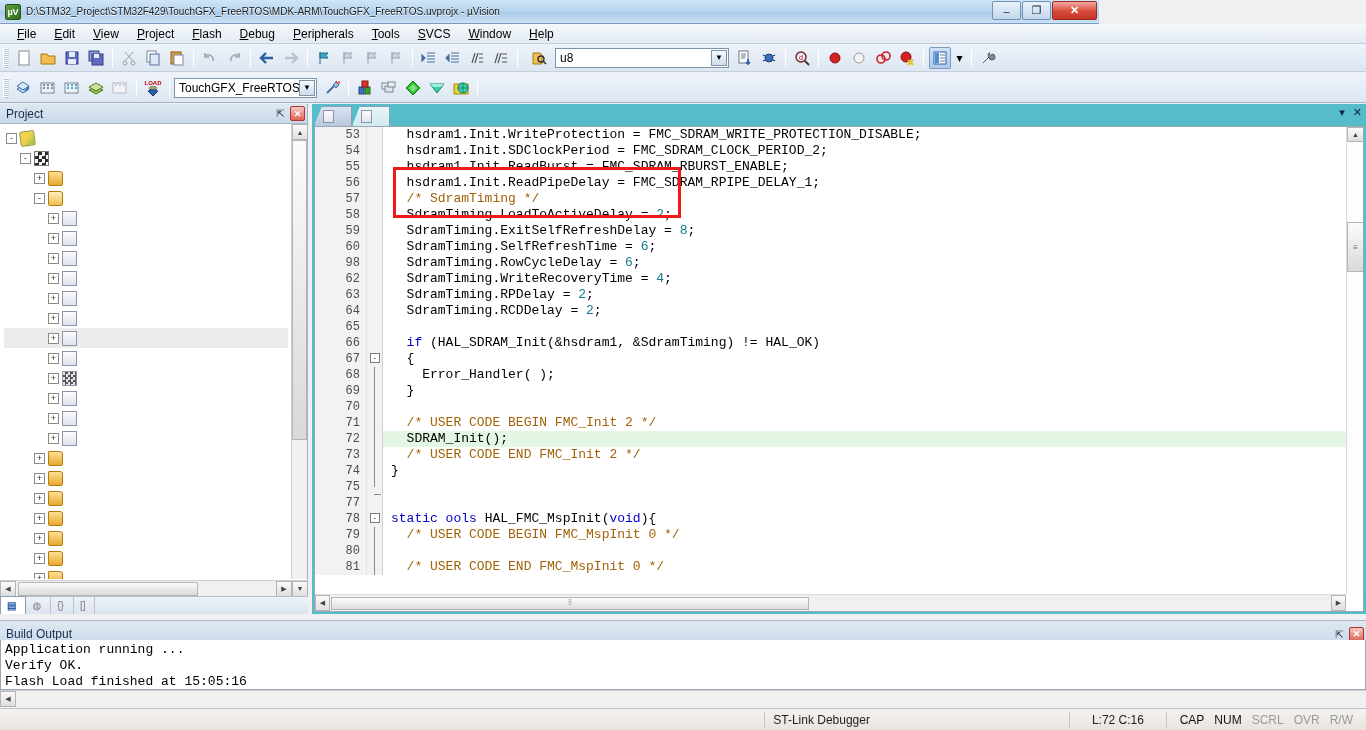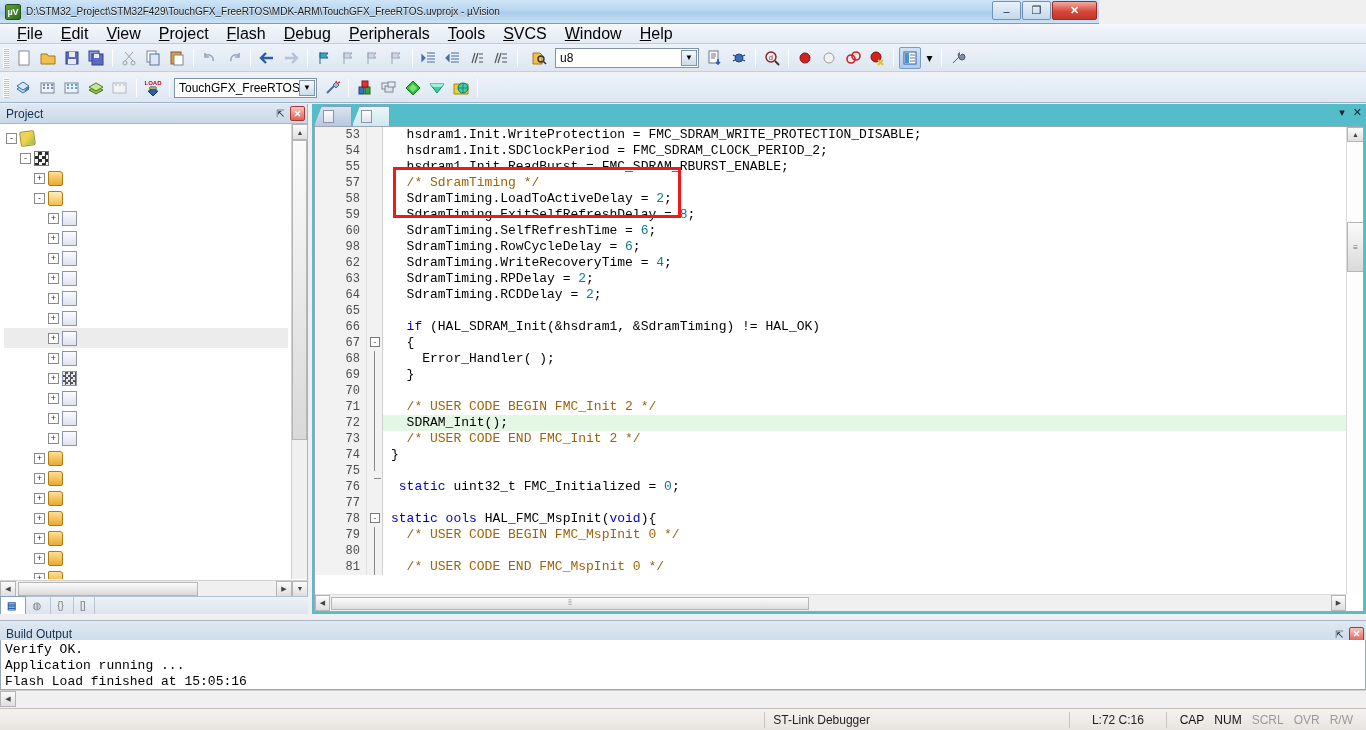--- a/index.html
+++ b/index.html
@@ -33,21 +33,21 @@
   .winbtn.close{ width:45px; background:linear-gradient(180deg,#f4a9a0,#d8483a 55%,#c23529);
      border-color:#9a2b20; color:#fff; font-weight:bold;}
 
   
   .menubar{
     position:absolute; left:0; top:24px; width:1366px; height:20px;
     background:linear-gradient(180deg,#f4f7fb,#e4ebf4);
     border-bottom:1px solid #c3ced9;
     display:flex; align-items:center; padding-left:8px; gap:0;
   }
-  .menu-item{ padding:2px 9px; font-size:16px; color:#000;text-align:center; }
+  .menu-item{ padding:2px 9px; font-size:12px; color:#000;text-align:center; }
   .menu-item u{ text-decoration:underline; }
 
   
   .toolbar{
     position:absolute; left:0; width:1366px; height:28px;
     background:linear-gradient(180deg,#eef3fa,#dde6f1);
     border-bottom:1px solid #c3ced9; display:flex; align-items:center;
   }
   .tb1{ top:44px; }
   .tb2{ top:73px; height:30px; border-bottom:1px solid #9fb4c8;}
@@ -320,21 +320,21 @@
         </svg>
       </div>
     <div class="sep"></div>
     <div class="tbtn" style="margin-left:6px">
         <svg width="16" height="16">
           <path d="M2 3h7l2 2v9H2z" fill="#f0bf4e" stroke="#a87818"></path>
           <circle cx="10" cy="9" r="3" fill="none" stroke="#333" stroke-width="1.4"></circle>
           <path d="M12 11l3 3" stroke="#333" stroke-width="1.6"></path>
         </svg>
       </div>
-    <div class="combo" style="width:144px; margin:0 4px;">
+    <div class="combo" style="width:174px; margin:0 4px;">
       <span>u8</span>
       <span class="arrow">▼</span>
     </div>
     <div class="tbtn">
         <svg width="16" height="16">
           <rect x="2" y="1" width="9" height="12" fill="#fff" stroke="#6a7486"></rect>
           <path d="M4 4h5M4 6h5M4 8h4" stroke="#6a7486"></path>
           <path d="M11 9v5M9 12l2 2 2-2" stroke="#2a5ea8" stroke-width="1.6" fill="none"></path>
         </svg>
       </div>
@@ -705,40 +705,40 @@
       </div>
     <div class="ed-tabctl">
       <span>▾</span>
       <span>✕</span>
     </div>
     <div class="ed-body">
       <div class="code" id="code">
           <div class="cline"><span class="gut">53</span><span class="fold"></span><span class="txt">&nbsp;&nbsp;<span class="">hsdram1.Init.WriteProtection = FMC_SDRAM_WRITE_PROTECTION_DISABLE;</span></span></div>
           <div class="cline"><span class="gut">54</span><span class="fold"></span><span class="txt">&nbsp;&nbsp;<span class="">hsdram1.Init.SDClockPeriod = FMC_SDRAM_CLOCK_PERIOD_2;</span></span></div>
           <div class="cline"><span class="gut">55</span><span class="fold"></span><span class="txt">&nbsp;&nbsp;<span class="">hsdram1.Init.ReadBurst = FMC_SDRAM_RBURST_ENABLE;</span></span></div>
+          <div class="cline"><span class="gut">56</span><span class="fold"></span><span class="txt">&nbsp;&nbsp;<span class="">hsdram1.Init.ReadPipeDelay = FMC_SDRAM_RPIPE_DELAY_1;</span></span></div>
           <div class="cline"><span class="gut">57</span><span class="fold"></span><span class="txt">&nbsp;&nbsp;<span class="cm">/* SdramTiming */</span></span></div>
           <div class="cline"><span class="gut">58</span><span class="fold"></span><span class="txt">&nbsp;&nbsp;<span class="">SdramTiming.LoadToActiveDelay = </span><span class="num">2</span><span class="">;</span></span></div>
           <div class="cline"><span class="gut">59</span><span class="fold"></span><span class="txt">&nbsp;&nbsp;<span class="">SdramTiming.ExitSelfRefreshDelay = </span><span class="num">8</span><span class="">;</span></span></div>
           <div class="cline"><span class="gut">60</span><span class="fold"></span><span class="txt">&nbsp;&nbsp;<span class="">SdramTiming.SelfRefreshTime = </span><span class="num">6</span><span class="">;</span></span></div>
           <div class="cline"><span class="gut">98</span><span class="fold"></span><span class="txt">&nbsp;&nbsp;<span class="">SdramTiming.RowCycleDelay = </span><span class="num">6</span><span class="">;</span></span></div>
           <div class="cline"><span class="gut">62</span><span class="fold"></span><span class="txt">&nbsp;&nbsp;<span class="">SdramTiming.WriteRecoveryTime = </span><span class="num">4</span><span class="">;</span></span></div>
           <div class="cline"><span class="gut">63</span><span class="fold"></span><span class="txt">&nbsp;&nbsp;<span class="">SdramTiming.RPDelay = </span><span class="num">2</span><span class="">;</span></span></div>
           <div class="cline"><span class="gut">64</span><span class="fold"></span><span class="txt">&nbsp;&nbsp;<span class="">SdramTiming.RCDDelay = </span><span class="num">2</span><span class="">;</span></span></div>
           <div class="cline"><span class="gut">65</span><span class="fold"></span><span class="txt"></span></div>
           <div class="cline"><span class="gut">66</span><span class="fold"></span><span class="txt">&nbsp;&nbsp;<span class="kw">if</span><span class=""> (HAL_SDRAM_Init(&amp;hsdram1, &amp;SdramTiming) != HAL_OK)</span></span></div>
           <div class="cline"><span class="gut">67</span><span class="fold"><span class="fbox">-</span></span><span class="txt">&nbsp;&nbsp;<span class="">{</span></span></div>
           <div class="cline"><span class="gut">68</span><span class="fold"><span class="fbar"></span></span><span class="txt">&nbsp;&nbsp;&nbsp;&nbsp;<span class="">Error_Handler( );</span></span></div>
           <div class="cline"><span class="gut">69</span><span class="fold"><span class="fbar"></span></span><span class="txt">&nbsp;&nbsp;<span class="">}</span></span></div>
           <div class="cline"><span class="gut">70</span><span class="fold"><span class="fbar"></span></span><span class="txt"></span></div>
           <div class="cline"><span class="gut">71</span><span class="fold"><span class="fbar"></span></span><span class="txt">&nbsp;&nbsp;<span class="cm">/* USER CODE BEGIN FMC_Init 2 */</span></span></div>
           <div class="cline hl"><span class="gut">72</span><span class="fold"><span class="fbar"></span></span><span class="txt">&nbsp;&nbsp;<span class="">SDRAM_Init();</span></span></div>
           <div class="cline"><span class="gut">73</span><span class="fold"><span class="fbar"></span></span><span class="txt">&nbsp;&nbsp;<span class="cm">/* USER CODE END FMC_Init 2 */</span></span></div>
           <div class="cline"><span class="gut">74</span><span class="fold"><span class="fbar"></span></span><span class="txt"><span class="">}</span></span></div>
           <div class="cline"><span class="gut">75</span><span class="fold"><span class="fbar half-bot"></span><span class="ftick"></span></span><span class="txt"></span></div>
-          <div class="cline"><span class="gut">76</span><span class="fold"></span><span class="txt">&nbsp;<span class="kw">static</span><span class=""> uint32_t FMC_Initialized = </span><span class="num">0</span><span class="">;</span></span></div>
           <div class="cline"><span class="gut">77</span><span class="fold"></span><span class="txt"></span></div>
           <div class="cline"><span class="gut">78</span><span class="fold"><span class="fbox">-</span></span><span class="txt"><span class="kw">static ools</span><span class=""> HAL_FMC_MspInit(</span><span class="kw">void</span><span class="">){</span></span></div>
           <div class="cline"><span class="gut">79</span><span class="fold"><span class="fbar"></span></span><span class="txt">&nbsp;&nbsp;<span class="cm">/* USER CODE BEGIN FMC_MspInit 0 */</span></span></div>
           <div class="cline"><span class="gut">80</span><span class="fold"><span class="fbar"></span></span><span class="txt"></span></div>
           <div class="cline"><span class="gut">81</span><span class="fold"><span class="fbar"></span></span><span class="txt">&nbsp;&nbsp;<span class="cm">/* USER CODE END FMC_MspInit 0 */</span></span></div>
         </div>
       <div class="redbox" style="left:78px; top:40px; width:288px; height:51px;"></div>
       <div class="ed-vscroll">
         <div class="sbtn" style="width:17px;height:15px;">▲</div>
         <div class="sthumb" style="width:17px;height:50px;margin-top:80px;display:flex;align-items:center;justify-content:center;font-size:8px;color:#666;">≡</div>
@@ -753,22 +753,22 @@
   </div>
 
   <div class="build">
     <div class="build-head">
       <span>Build Output</span>
       <span style="flex:1"></span>
       <span class="pane-btn">⇱</span>
       <span class="pane-btn red">✕</span>
     </div>
     <div class="build-body" id="buildbody">
+        <div>Application running ...</div>
         <div>Verify OK.</div>
-        <div>Application running ...</div>
         <div>Flash Load finished at 15:05:16</div>
       </div>
     <div class="build-hs">
       <div class="sbtn">◀</div>
       <div style="flex:1"></div>
     </div>
   </div>
 
   <div class="status">
     <div class="st-cell" style="width:806px;"></div>

